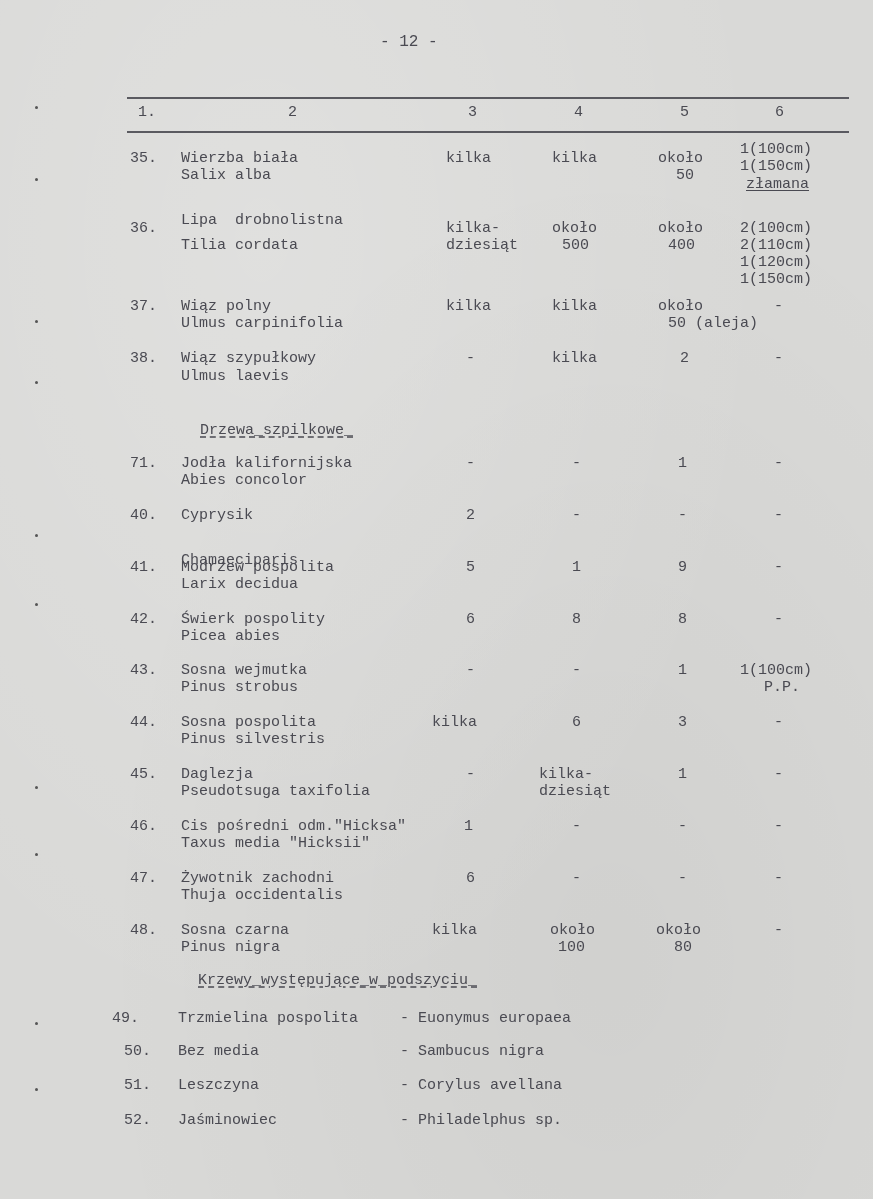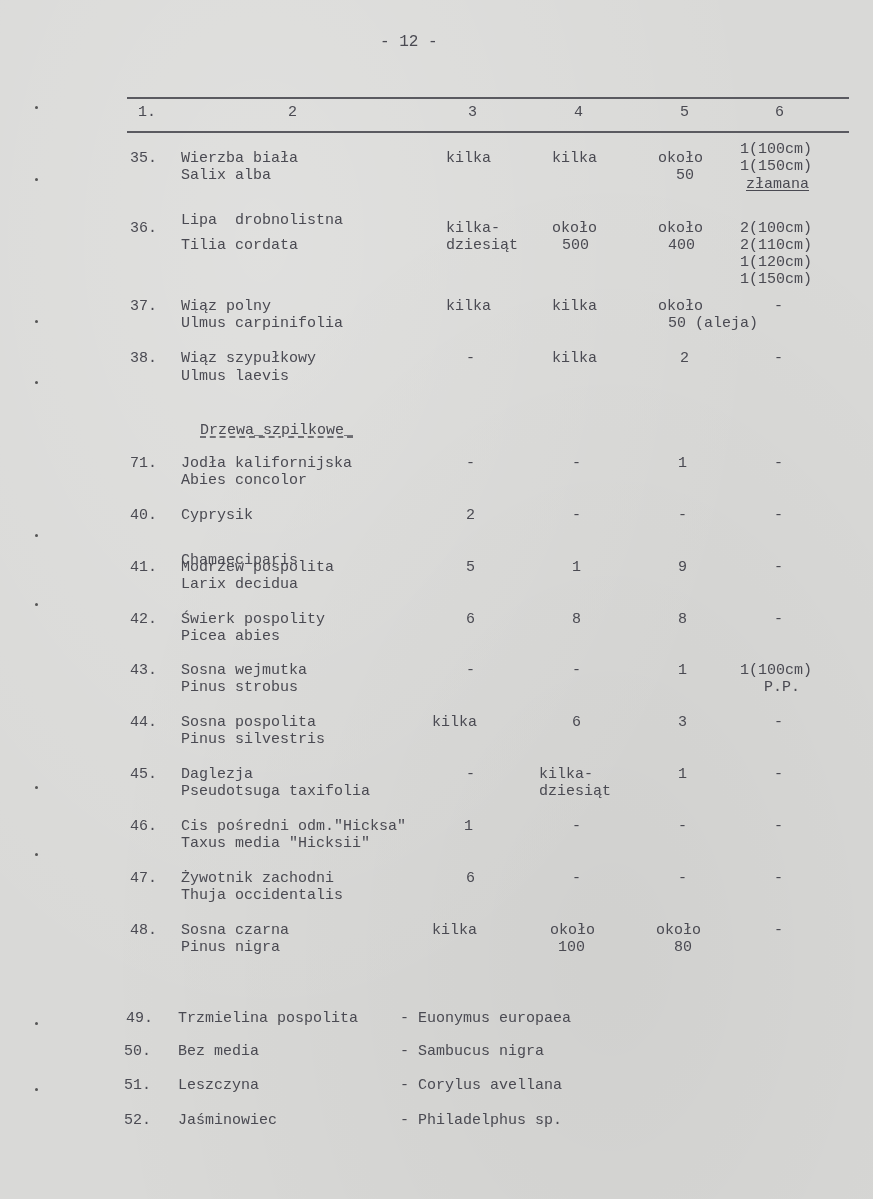--- a/index.html
+++ b/index.html
@@ -201,24 +201,25 @@
     <div class="abs" style="left:181px;top:922px">Sosna czarna</div>
     <div class="abs" style="left:181px;top:939px">Pinus nigra</div>
     <div class="abs" style="left:432px;top:922px">kilka</div>
     <div class="abs" style="left:550px;top:922px">około</div>
     <div class="abs" style="left:558px;top:939px">100</div>
     <div class="abs" style="left:656px;top:922px">około</div>
     <div class="abs" style="left:674px;top:939px">80</div>
     <div class="abs" style="left:774px;top:922px">-</div>
   </div>
 
-
-  <div>
-    <div>
-      <div class="abs" style="left:126px;top:1010px">49.</div>
+  <div class="abs section-title" style="left:198px;top:972px">Krzewy_występujące_w_podszyciu_</div>
+
+  <div>
+    <div>
+      <div class="abs" style="left:112px;top:1010px">49.</div>
       <div class="abs" style="left:178px;top:1010px">Trzmielina pospolita</div>
       <div class="abs" style="left:400px;top:1010px">- Euonymus europaea</div>
     </div>
     <div>
       <div class="abs" style="left:124px;top:1043px">50.</div>
       <div class="abs" style="left:178px;top:1043px">Bez media</div>
       <div class="abs" style="left:400px;top:1043px">- Sambucus nigra</div>
     </div>
     <div>
       <div class="abs" style="left:124px;top:1077px">51.</div>

